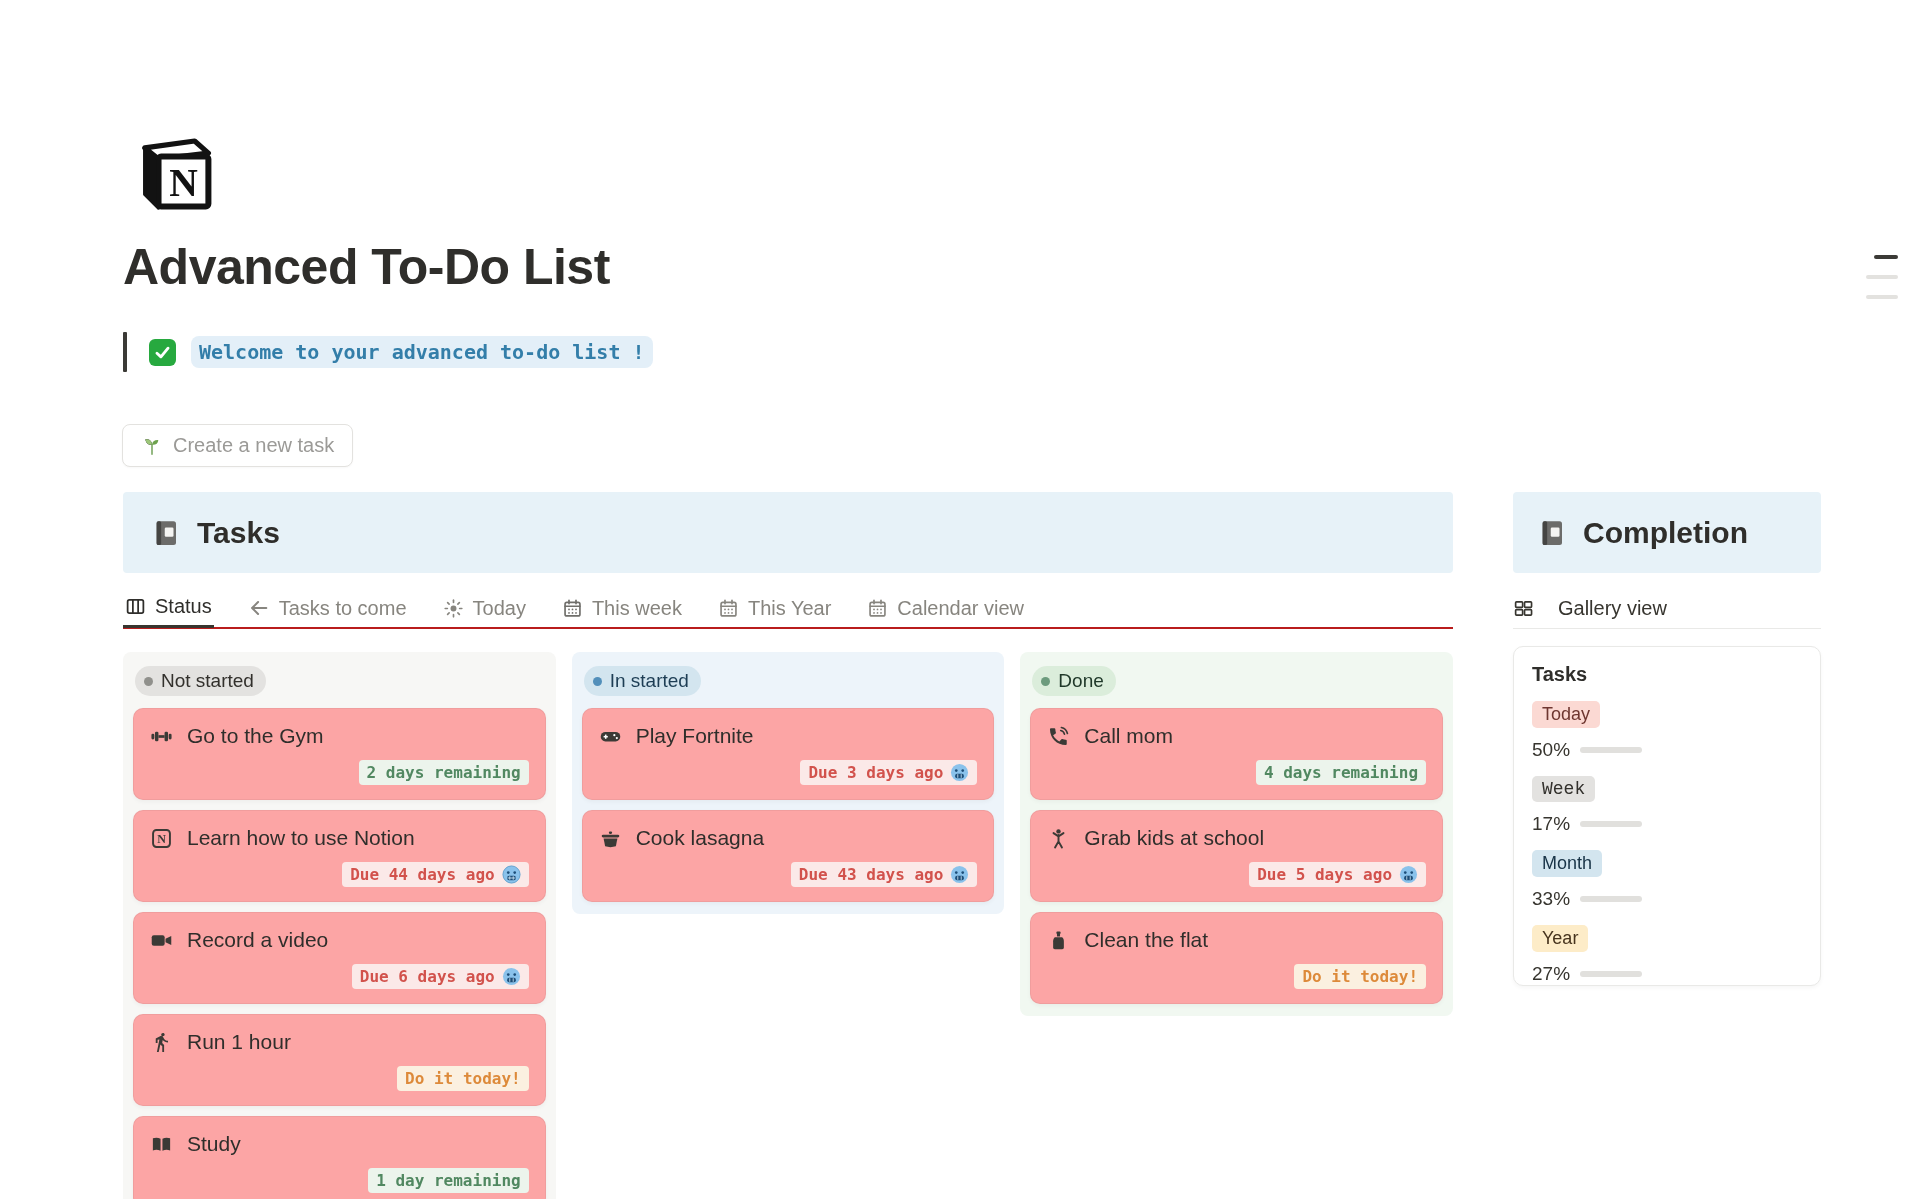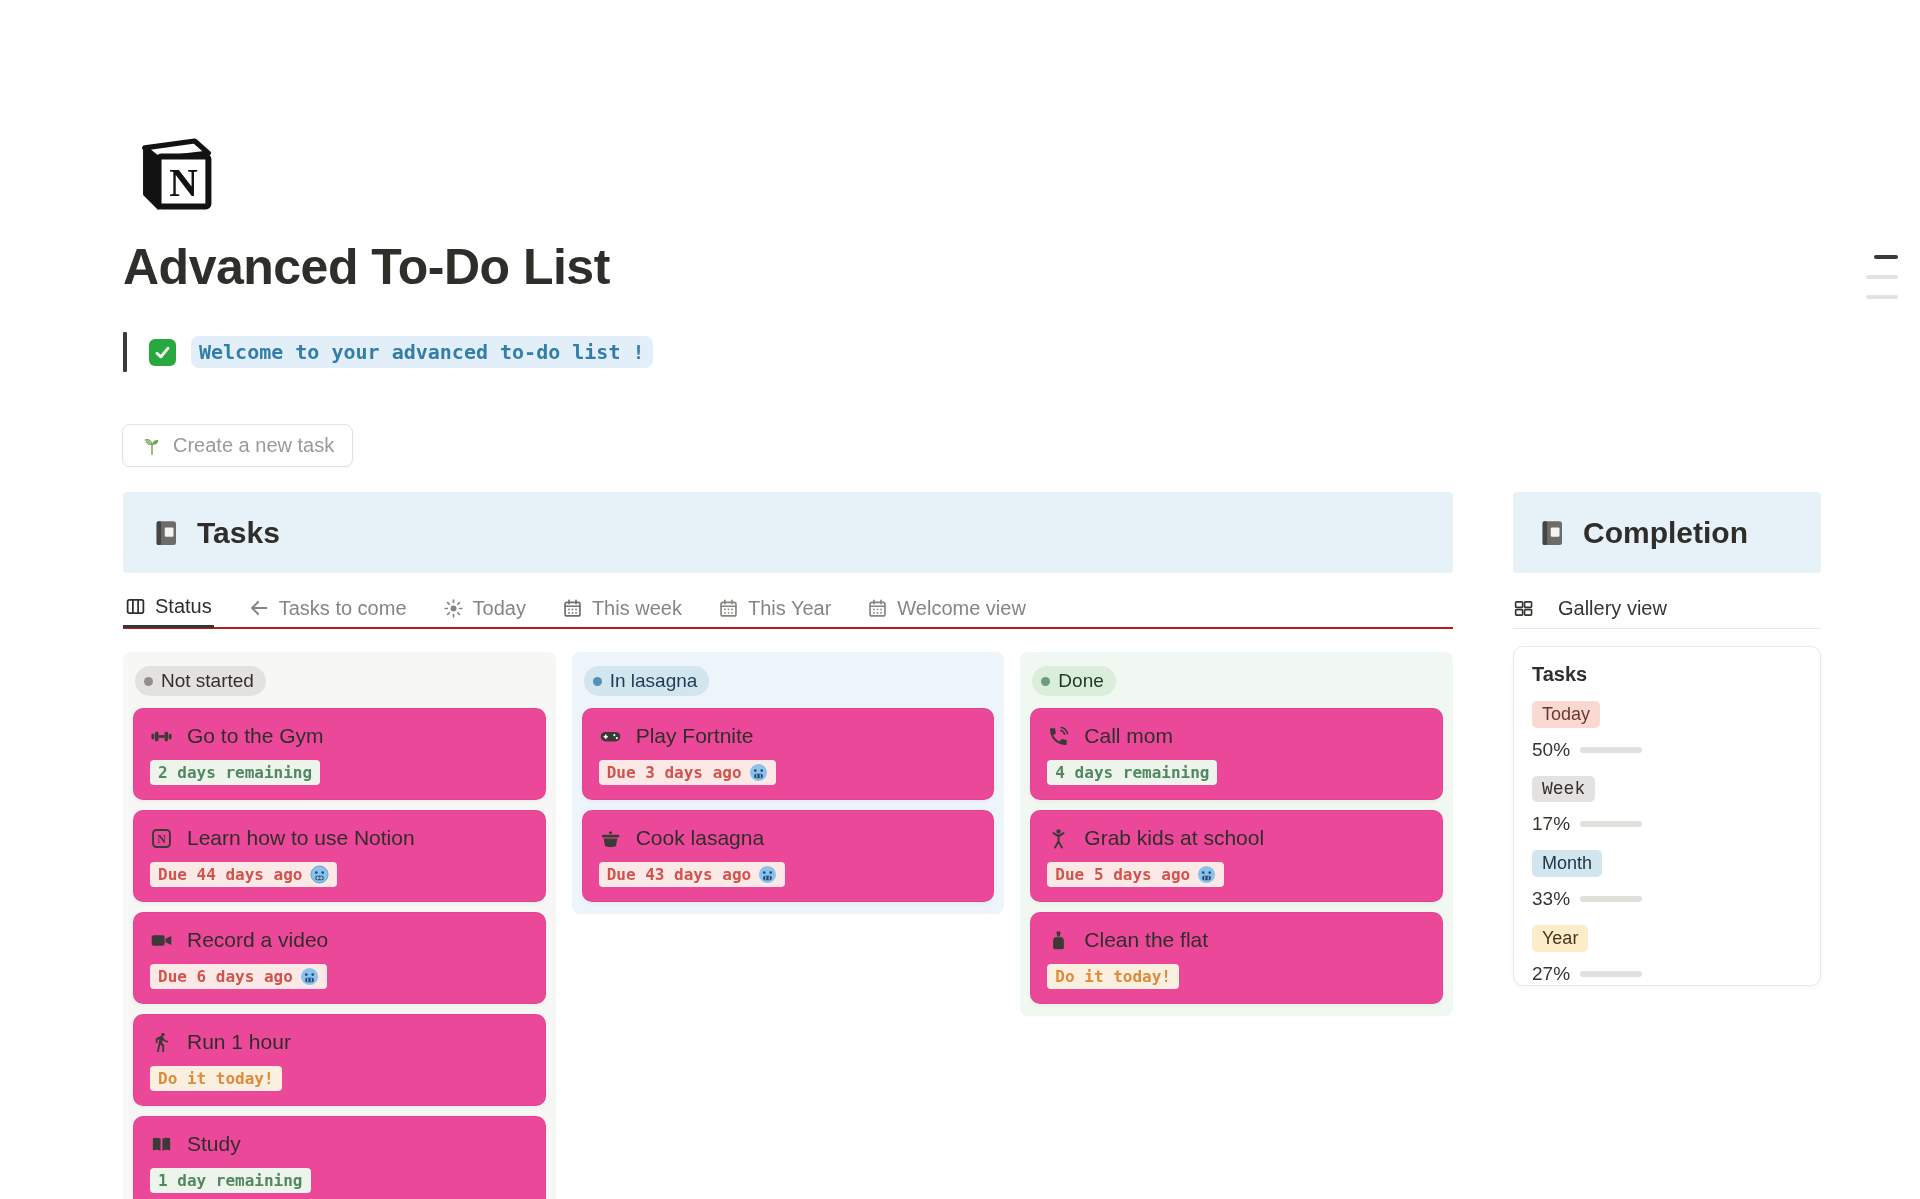--- a/index.html
+++ b/index.html
@@ -46,22 +46,22 @@
   .col-gray  { background:#f7f7f5; height:604px; }
   .col-blue  { background:#edf4fa; }
   .col-green { background:#f1f8f1; }
   .pill { display:inline-flex; align-items:center; gap:8px; height:30px; padding:0 12px 0 9px;
     border-radius:15px; font-size:19px; margin:2px 0 2px 2px; }
   .pill .dot { width:9px; height:9px; border-radius:50%; }
   .pill-gray { background:#e3e2e0; color:#32302c; } .pill-gray .dot { background:#90908c; }
   .pill-blue { background:#d3e5ef; color:#1d3d54; } .pill-blue .dot { background:#528fba; }
   .pill-green{ background:#dbeddb; color:#1f3829; } .pill-green .dot{ background:#6c9b7d; }
 
-  .card { background:#ec4899; border:1px solid rgba(15,15,15,.05); border-radius:10px;
-    box-shadow:0 2px 4px rgba(15,15,15,.04); padding:15px 16px 14px; margin-top:10px; cursor:pointer; }
+  .card { background:#fca5a5; border:1px solid rgba(15,15,15,.05); border-radius:10px;
+    box-shadow:0 2px 4px rgba(15,15,15,.04); padding:15px 16px 14px; margin-top:10px; cursor:pointer;text-align:right; }
   .card-title { display:flex; align-items:center; gap:14px; font-size:21px; font-weight:500; color:#2f2e2b; }
   .card-title svg { flex:none; }
   .badge { display:inline-flex; align-items:center; gap:7px; margin-top:12px;
     font-family:"DejaVu Sans Mono", monospace; font-weight:bold; font-size:16px;
     padding:3px 8px; border-radius:4px; }
   .badge.green { background:#ecf4ec; color:#518861; }
   .badge.red   { background:#fbe9e8; color:#d2524c; }
   .badge.orange{ background:#fbf0e0; color:#dd8a3a; }
 
   
@@ -187,21 +187,21 @@
   <div class="tab">
     <svg viewBox="0 0 24 24" width="21" height="21" style="color:#87857f">
         <use href="#i-calendar"></use>
       </svg>
     <span>This Year</span>
   </div>
   <div class="tab">
     <svg viewBox="0 0 24 24" width="21" height="21" style="color:#87857f">
         <use href="#i-calendar"></use>
       </svg>
-    <span>Welcome view</span>
+    <span>Calendar view</span>
   </div>
 </div>
 
 <div class="abs" id="board">
 
   <div class="col col-gray">
     <span class="pill pill-gray">
       <span class="dot"></span>
       <span>Not started</span>
     </span>
@@ -288,21 +288,21 @@
       </div>
       <span class="badge green">
           <span>1 day remaining</span>
         </span>
     </div>
   </div>
 
   <div class="col col-blue">
     <span class="pill pill-blue">
       <span class="dot"></span>
-      <span>In lasagna</span>
+      <span>In started</span>
     </span>
 
     <div class="card">
       <div class="card-title">
         <svg viewBox="0 0 24 24" width="23" height="23">
           <rect x="1.8" y="7.3" width="20.4" height="9.8" rx="4.9" fill="#3b3a36"></rect>
           <line x1="7" y1="10" x2="7" y2="14.4" stroke="#fff" stroke-width="1.6"></line>
           <line x1="4.8" y1="12.2" x2="9.2" y2="12.2" stroke="#fff" stroke-width="1.6"></line>
           <circle cx="16" cy="10.6" r="1.15" fill="#fff"></circle>
             <circle cx="18.6" cy="13.6" r="1.15" fill="#fff"></circle>

